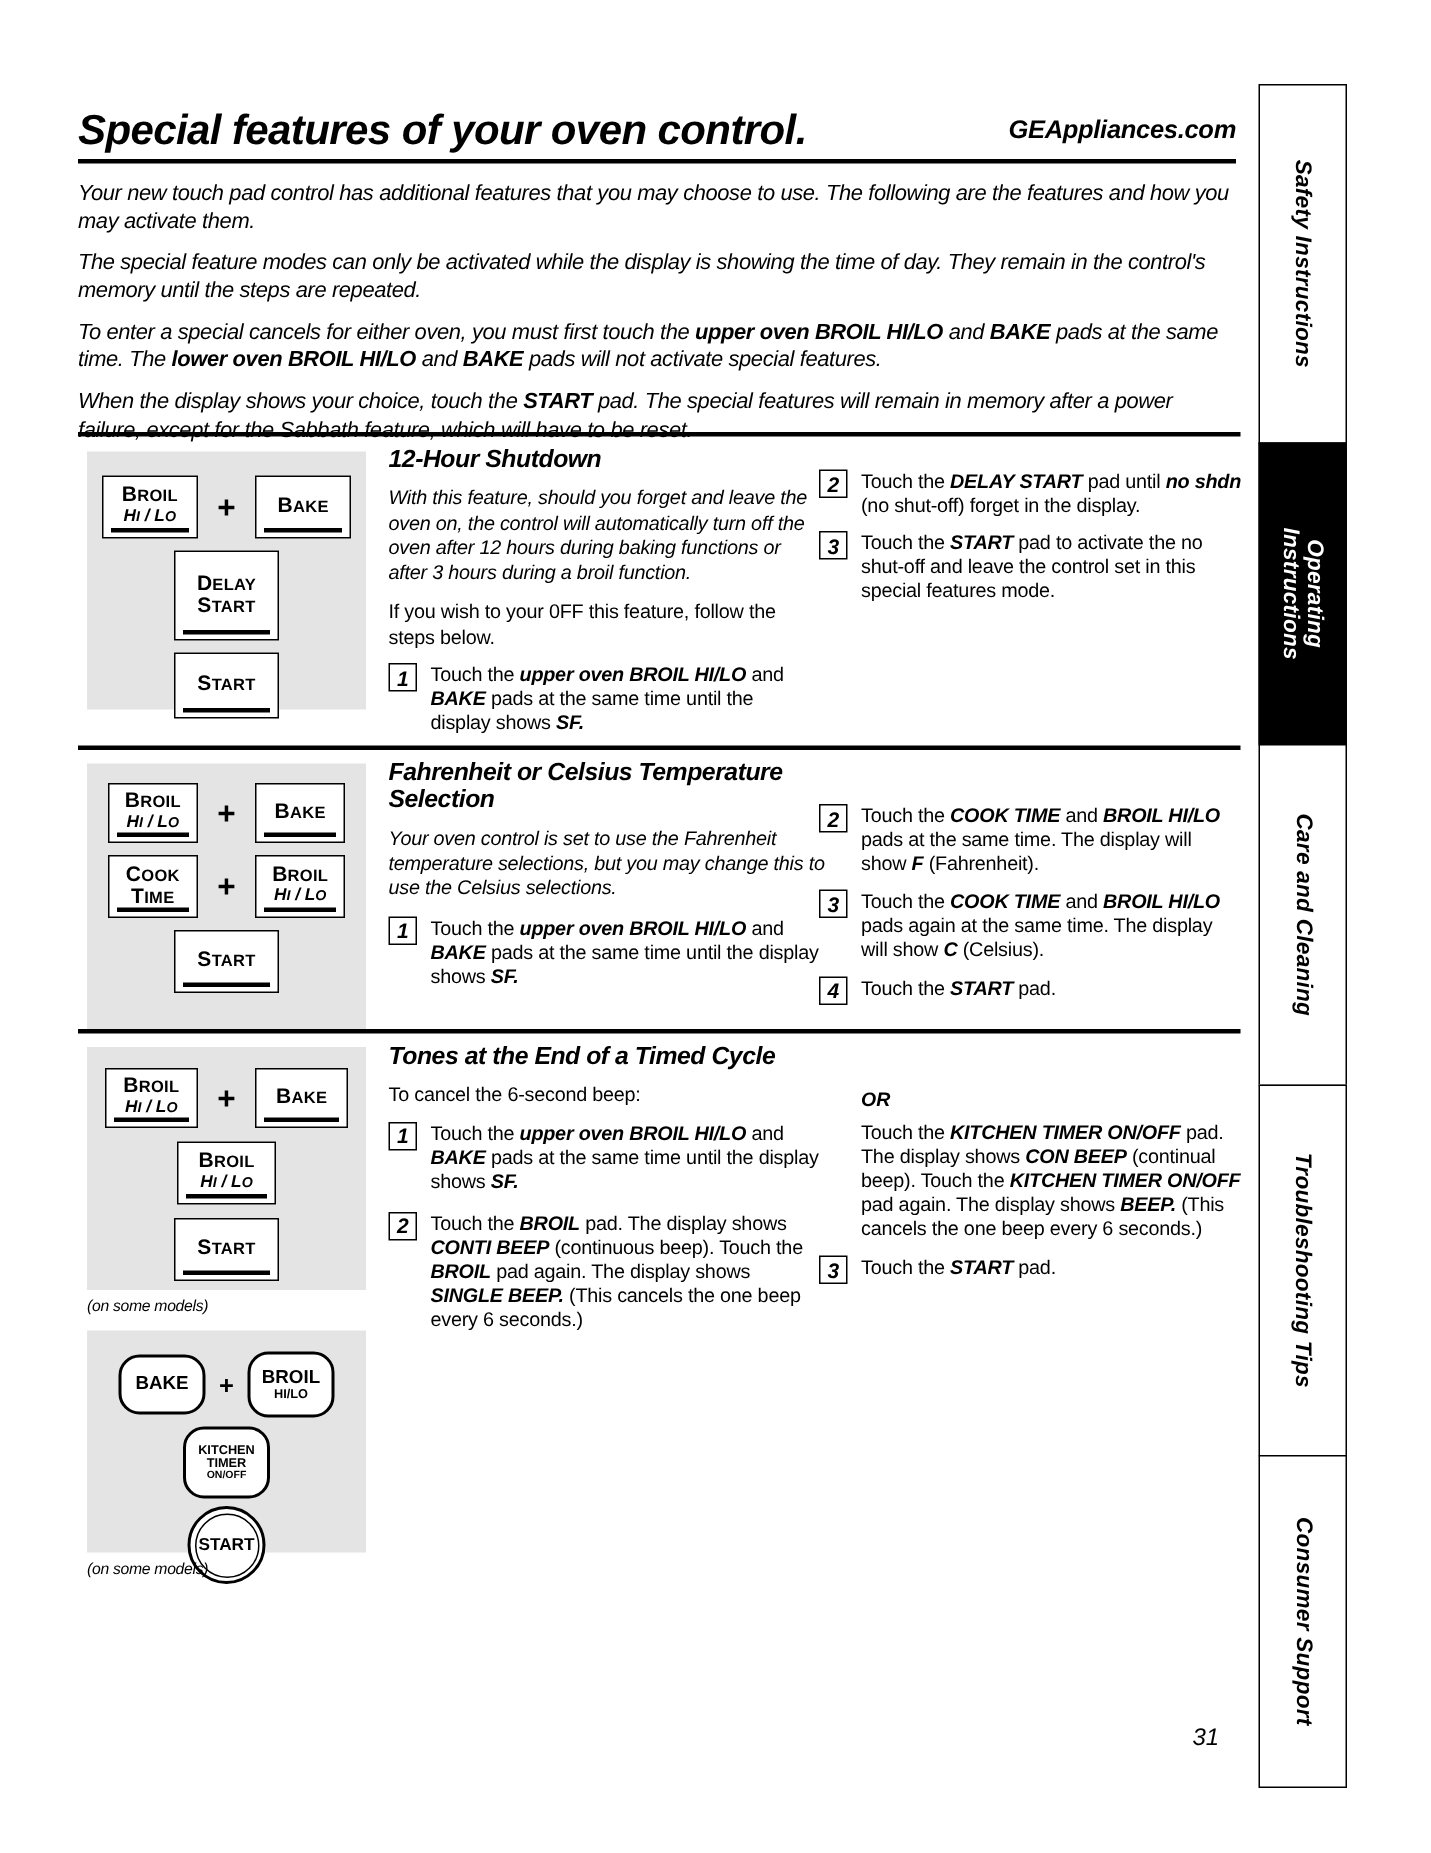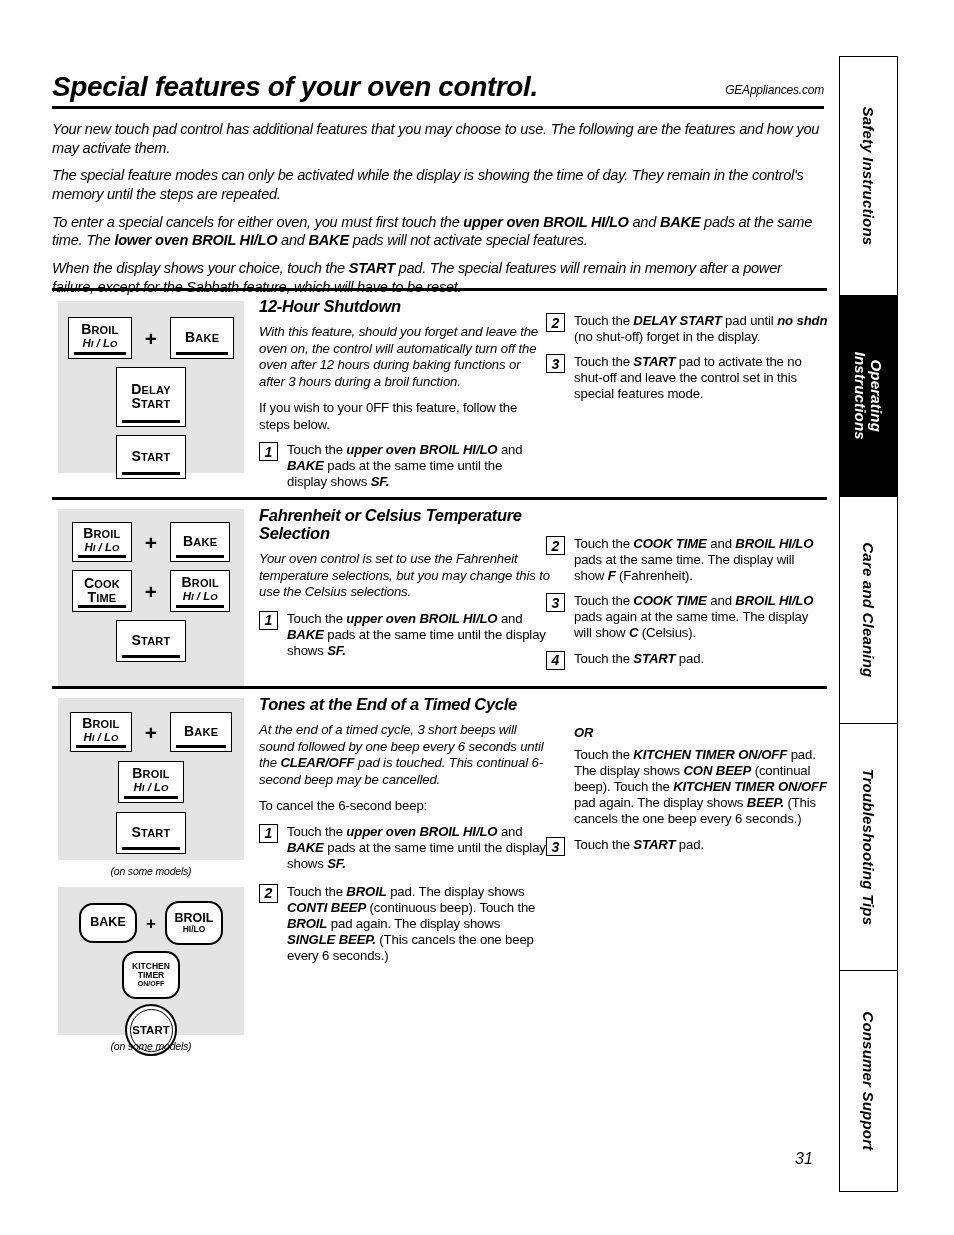--- a/index.html
+++ b/index.html
@@ -11,21 +11,21 @@
   .page{position:absolute;left:0;top:0;width:954px;height:1235px;}
 
   
   .header{position:absolute;left:52px;top:72px;width:772px;}
   .header-row{display:flex;align-items:flex-end;justify-content:space-between;}
   .title{
     font-size:28px;font-style:italic;font-weight:bold;
     letter-spacing:-0.4px;line-height:1.05;white-space:nowrap;
   }
   .site{
-    font-size:12px;font-style:italic;font-weight:normal;
+    font-size:17px;font-style:italic;font-weight:bold;
     padding-bottom:4px;letter-spacing:-0.2px;
   }
   .rule-thick{border-top:3.5px solid #000;margin-top:5px;}
 
   
   .intro{position:absolute;left:52px;top:120px;width:775px;}
   .intro p{
     margin:0 0 9px 0;font-size:14.6px;font-style:italic;
     line-height:1.28;letter-spacing:-0.25px;
   }
@@ -76,21 +76,21 @@
     box-sizing:border-box;position:relative;
   }
   .circpad::before{
     content:"";position:absolute;left:2.5px;top:2.5px;right:2.5px;bottom:2.5px;
     border:1.4px solid #000;border-radius:50%;
   }
   .circpad span{font-size:11.5px;font-weight:bold;position:relative;}
 
   .panel-note{
     position:absolute;font-size:10.5px;font-style:italic;
-    text-align:center;letter-spacing:-0.2px;
+    letter-spacing:-0.2px;
   }
 
   
   .col{position:absolute;}
   .sec-head{
     font-size:16.5px;font-weight:bold;font-style:italic;
     margin:0 0 9px 0;letter-spacing:-0.3px;line-height:1.1;
   }
   .body-it{
     font-size:13.2px;font-style:italic;line-height:1.25;
@@ -317,21 +317,20 @@
         <div class="diag-row" style="margin-top:5px;">
           <div class="circpad">
             <span>START</span>
           </div>
         </div>
       </div>
       <div class="panel-note" style="left:6px;top:351px;width:186px;">(on some models)</div>
 
       <div class="col" style="left:207px;top:6px;width:290px;">
         <div class="sec-head">Tones at the End of a Timed Cycle</div>
-        <div class="body-it"><span>At the end of a timed cycle, 3 short beeps will sound followed by one beep every 6 seconds until the </span><b>CLEAR/OFF</b><span> pad is touched. This continual 6-second beep may be cancelled.</span></div>
         <div class="plain">To cancel the 6-second beep:</div>
         <div class="step">
           <div class="step-num">1</div>
           <div class="step-txt"><span>Touch the </span><b>upper oven BROIL HI/LO</b><span> and </span><b>BAKE</b><span> pads at the same time until the display shows </span><b>SF.</b></div>
         </div>
         <div class="step" style="margin-top:12px;">
           <div class="step-num">2</div>
           <div class="step-txt"><span>Touch the </span><b>BROIL</b><span> pad. The display shows </span><b>CONTI BEEP</b><span> (continuous beep). Touch the </span><b>BROIL</b><span> pad again. The display shows </span><b>SINGLE BEEP.</b><span> (This cancels the one beep every 6 seconds.)</span></div>
         </div>
       </div>

